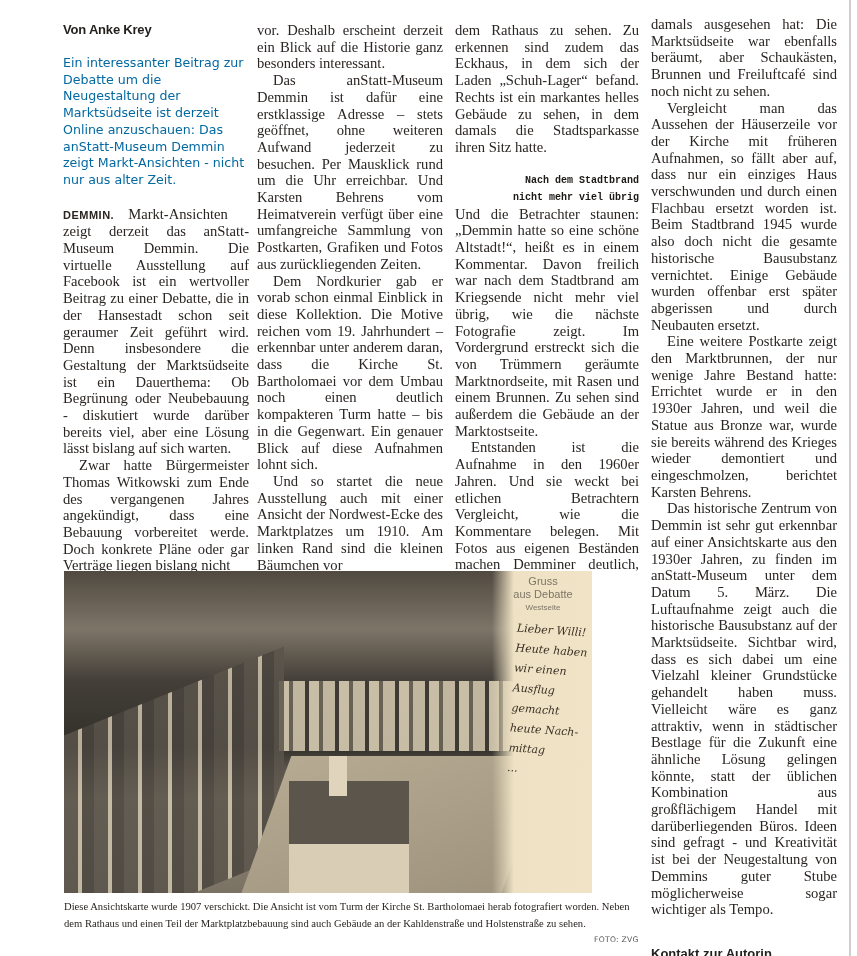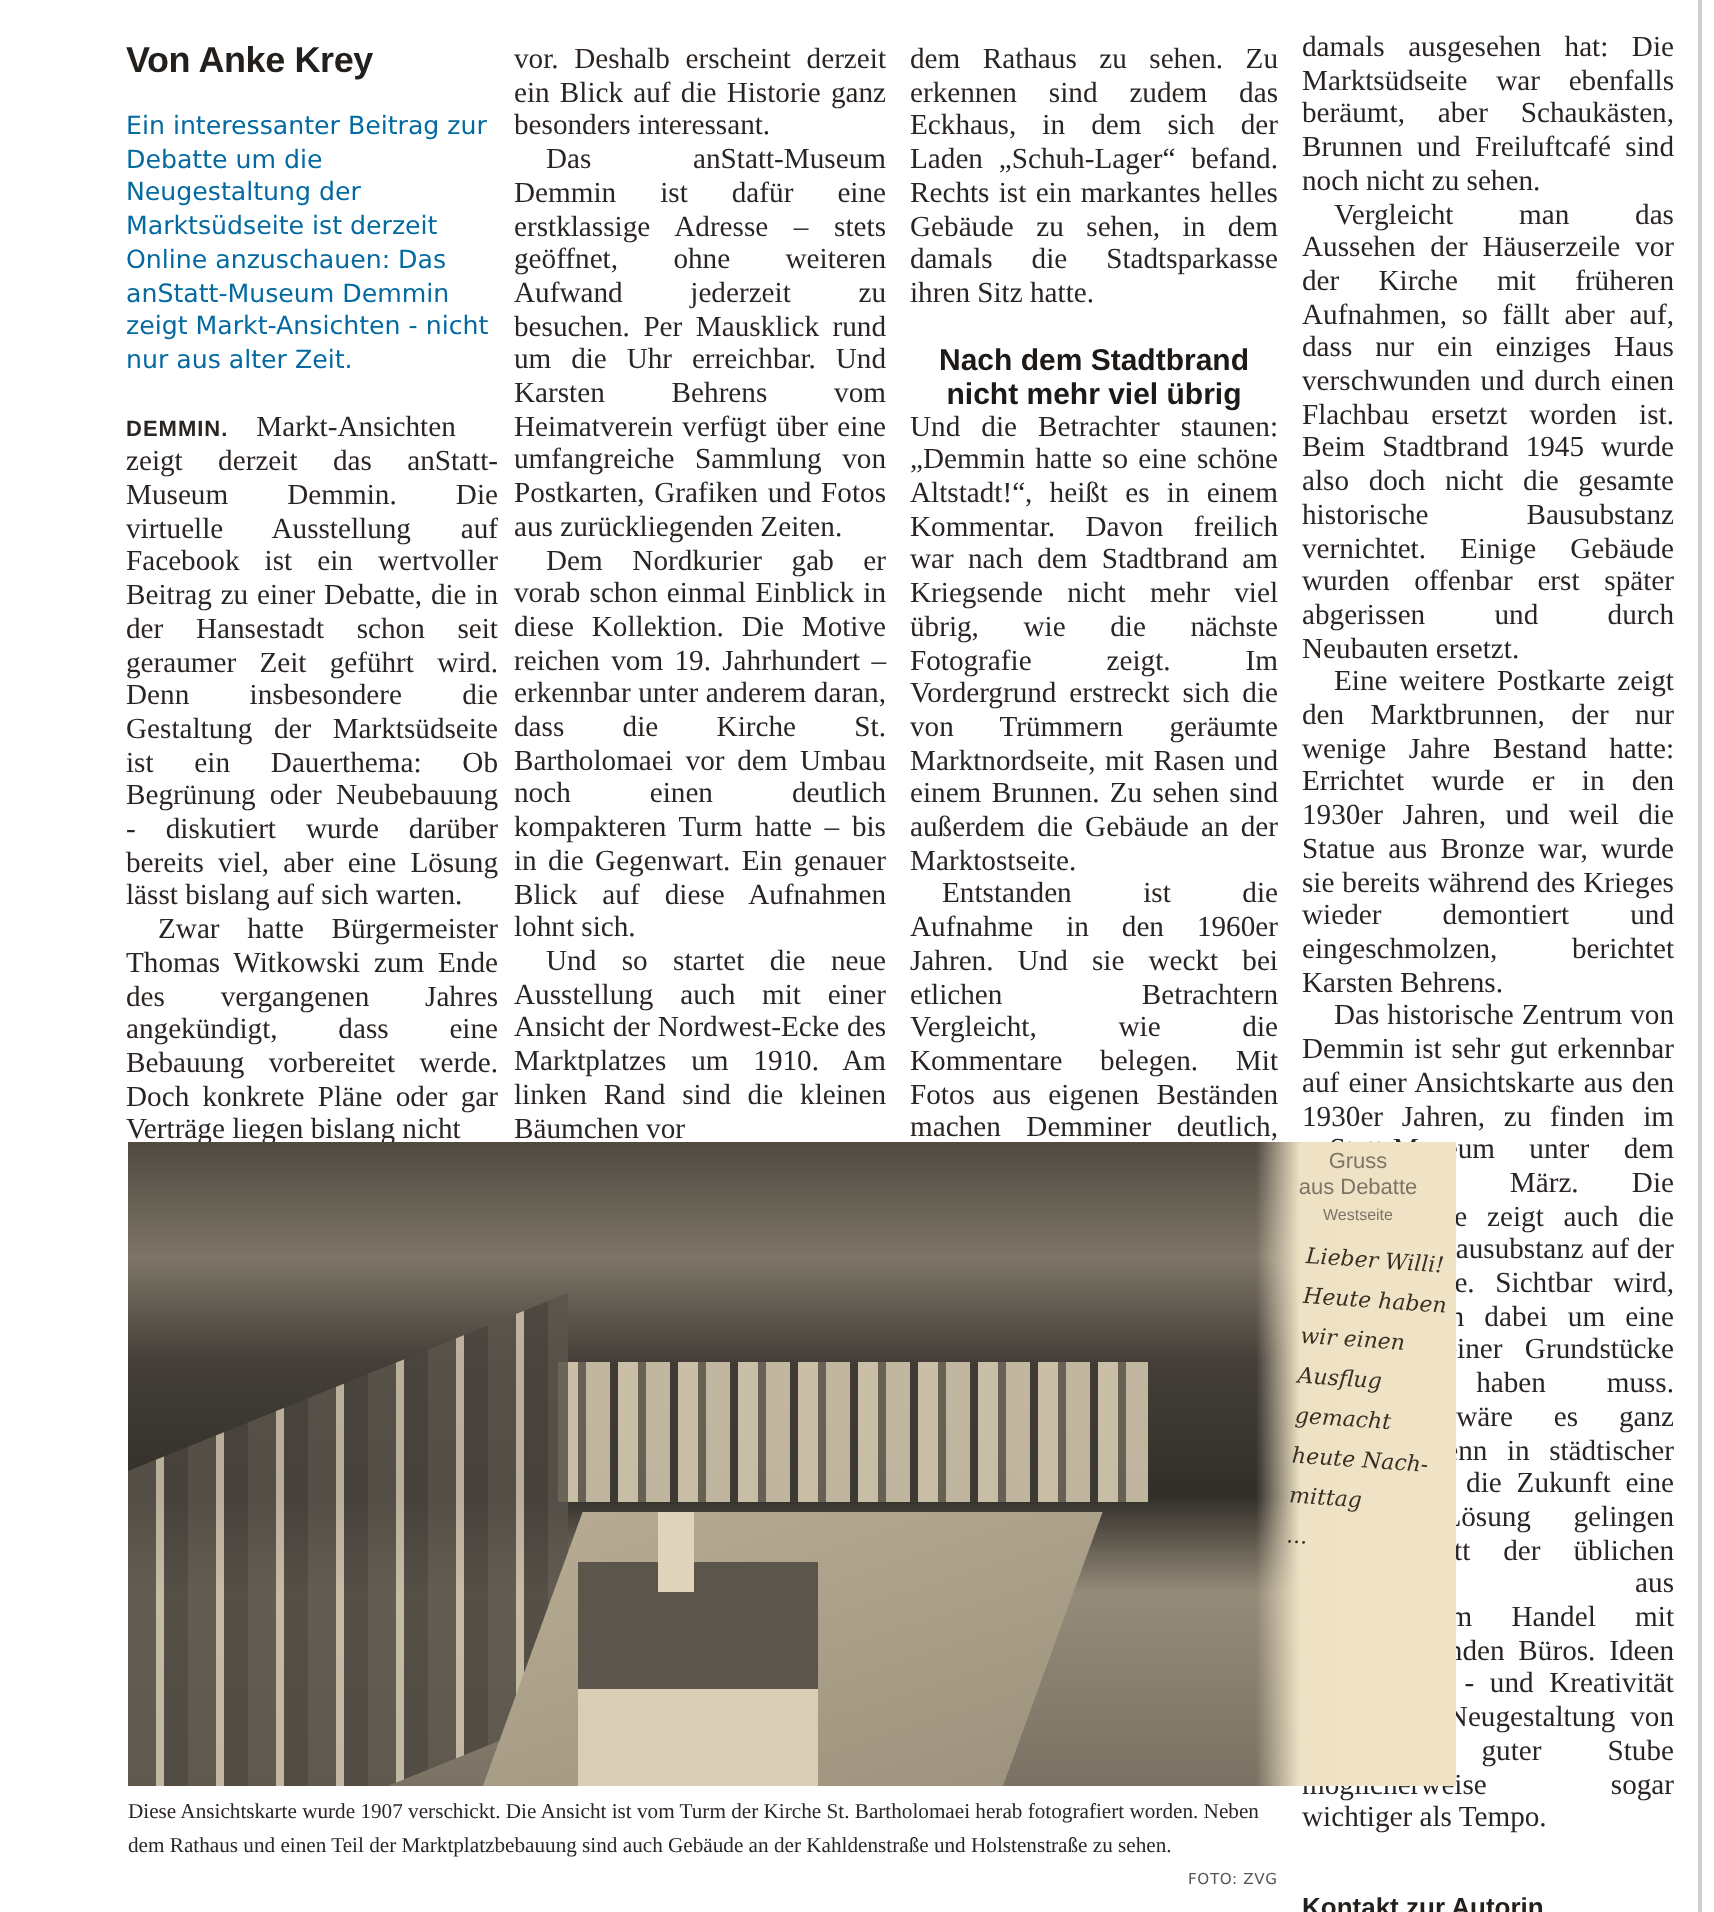--- a/index.html
+++ b/index.html
@@ -14,47 +14,47 @@
   .col {
     position:absolute; top:0;
     font-family:"Liberation Serif", serif;
     font-size:14.6px; line-height:16.7px;
     text-align:justify; hyphens:manual;
   }
   .col p { margin:0; text-indent:0; }
   .col p.ind { text-indent:16px; }
   .byline {
     font-family:"Liberation Sans", sans-serif; font-weight:bold;
-    font-size:18px; line-height:16px; color:#231f1c;
+    font-size:13px; line-height:16px; color:#231f1c;
     margin:0 0 17px 0; letter-spacing:-0.2px;
   }
   .teaser {
     font-family:"DejaVu Sans", sans-serif; font-size:12.6px; line-height:16.7px;
     text-align:left; margin:0 0 17px 0; color:#0369a1;
   }
   .dateline {
     font-family:"Liberation Sans", sans-serif; font-weight:bold; font-size:11px;
     letter-spacing:0.5px; margin-right:14px;
   }
   .subhead {
-    font-family:Liberation Sans, sans-serif; font-weight:bold;
-    font-size:15px; line-height:17px; color:#1c1917;
-    margin:16px 0 0 0; text-align:center;
+    font-family:Liberation Mono, monospace; font-weight:bold;
+    font-size:10px; line-height:17px; color:#1c1917;
+    margin:16px 0 0 0; text-align:right;
   }
   .contact-head {
     font-family:"Liberation Sans", sans-serif; font-weight:bold; font-size:13px;
     line-height:16px; margin-top:28px; color:#231f1c;
   }
   #c1 { left:63px; width:186px; top:22px; }
   #c2 { left:257px; width:186px; top:22px; }
   #c3 { left:455px; width:184px; top:22px; }
   #c4 { left:651px; width:186px; top:16px; }
 
   .photo {
-    position:absolute; left:64px; top:571px; width:664px; height:322px;
+    position:absolute; left:64px; top:571px; width:528px; height:322px;
     overflow:hidden;
     background:
       linear-gradient(180deg, rgba(70,64,56,0.85) 0%, rgba(120,112,100,0.7) 18%, rgba(60,56,50,0.9) 34%, rgba(40,38,34,0.9) 55%, rgba(150,140,122,0.9) 70%, rgba(120,112,98,0.9) 100%),
       #8a8070;
   }
   .photo .square {
     position:absolute; left:200px; top:185px; width:260px; height:150px;
     background:linear-gradient(160deg,#b6aa92,#9d927d);
     transform:skewX(-20deg);
   }

